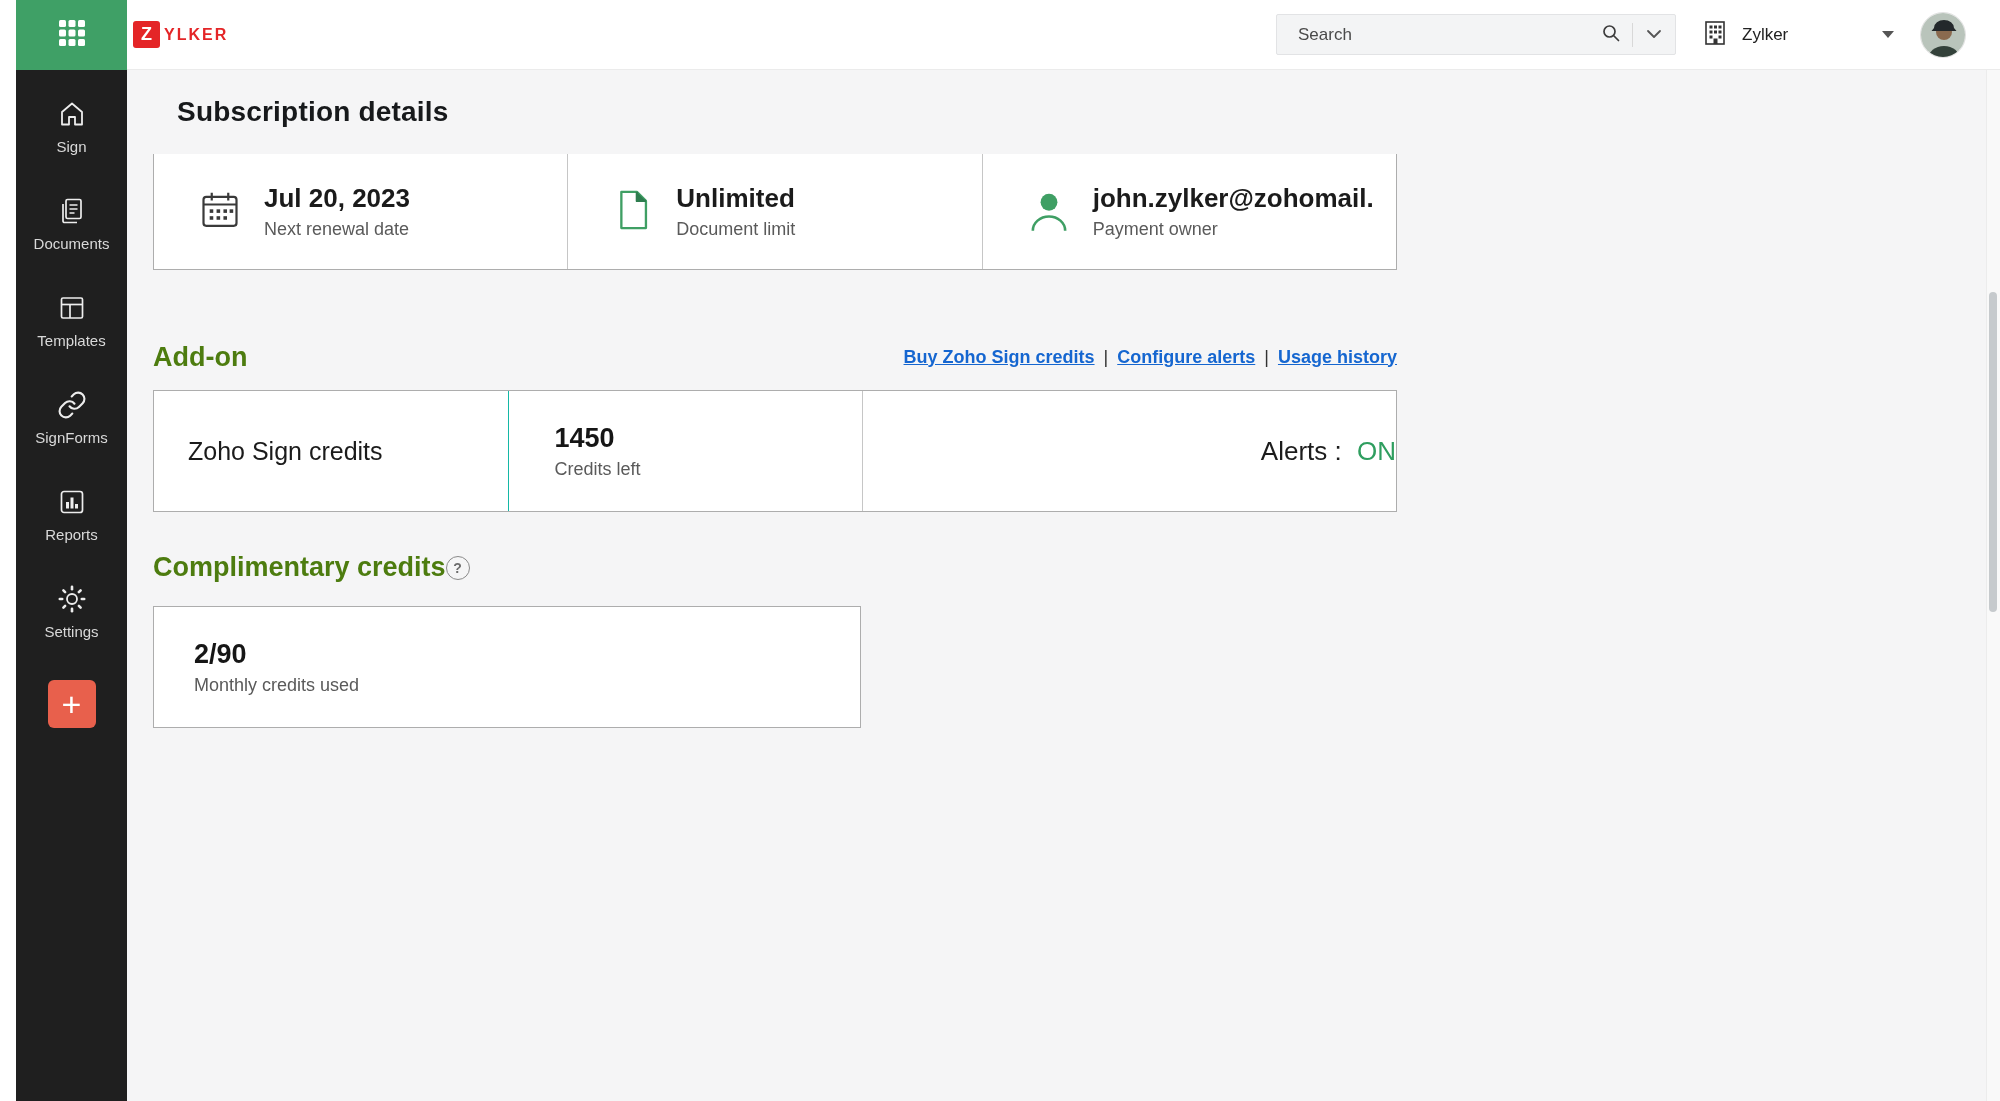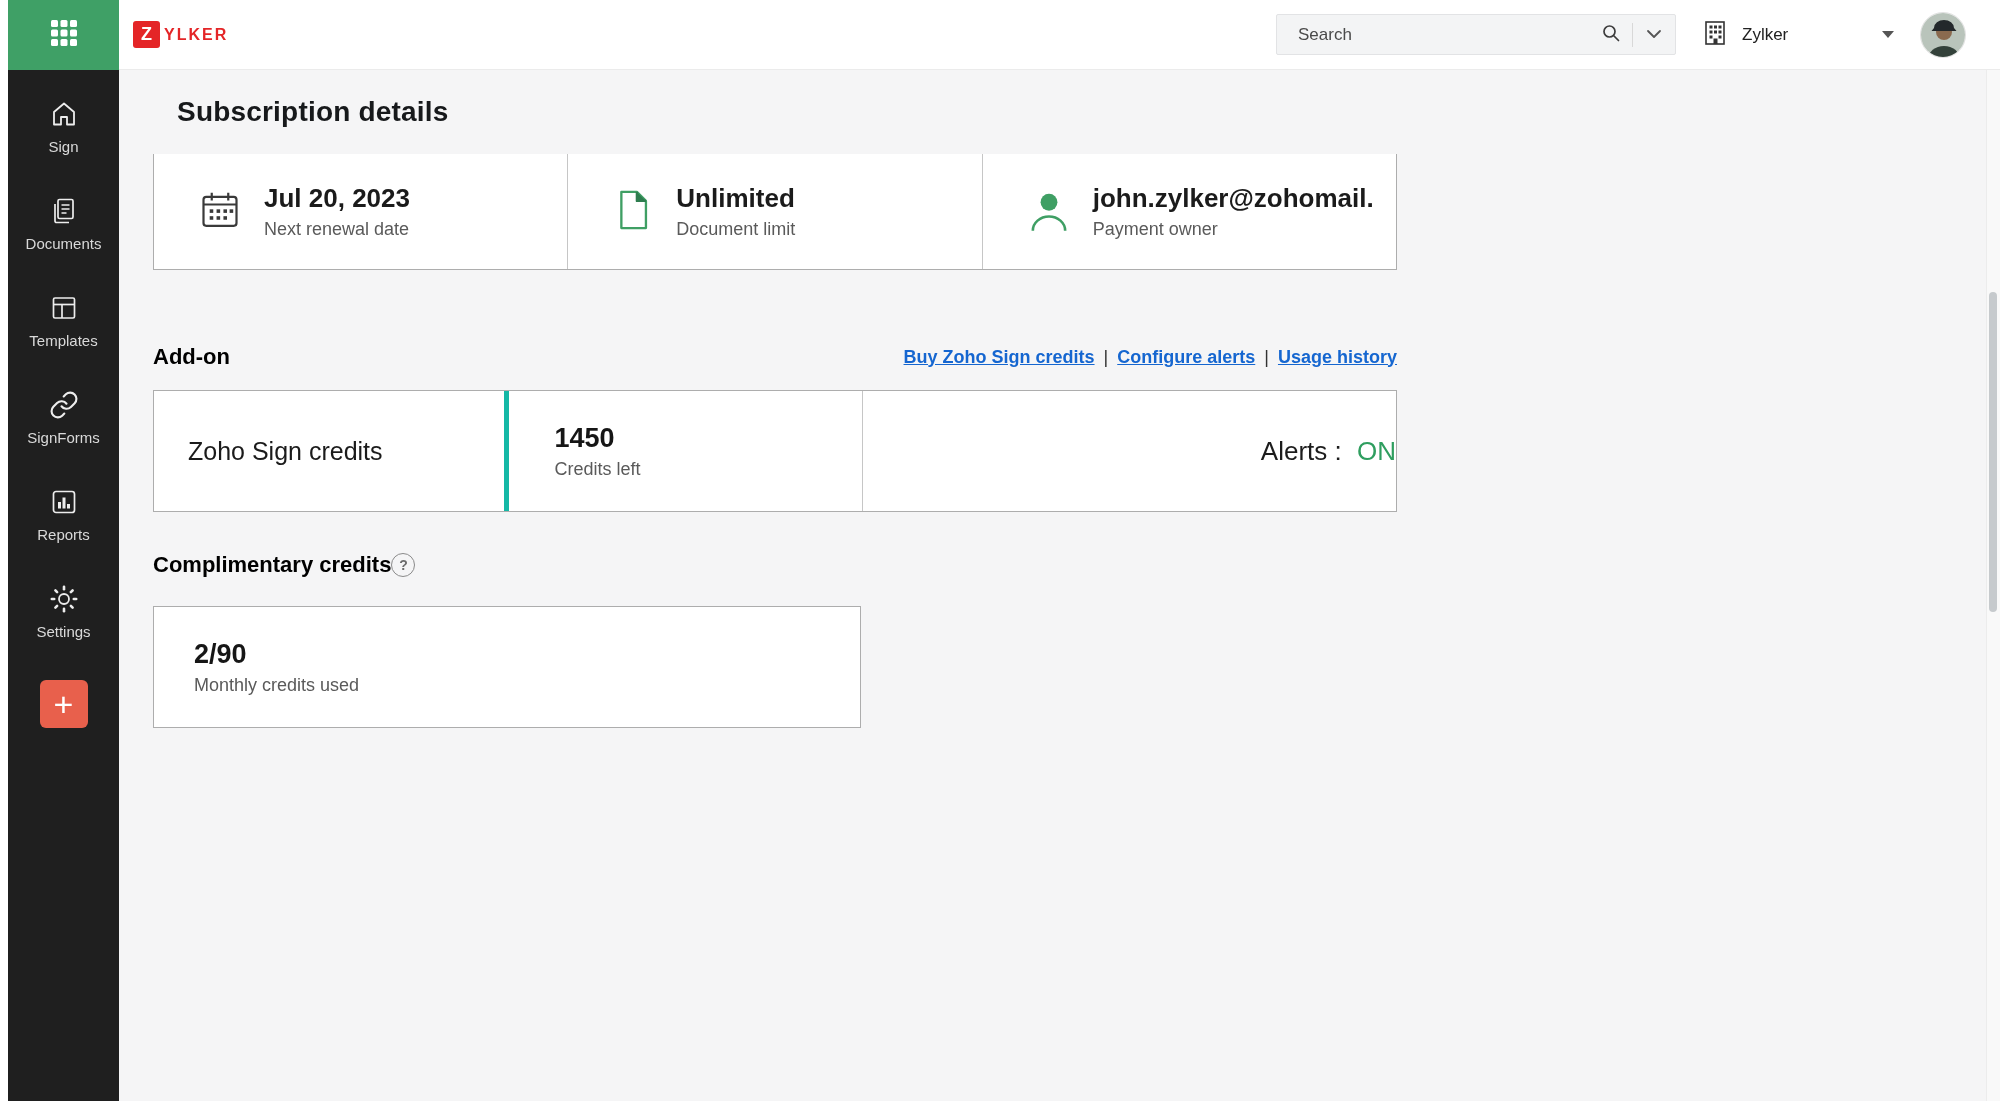--- a/index.html
+++ b/index.html
@@ -7,21 +7,21 @@
   body {
     font-family: "Liberation Sans", sans-serif;
     position: relative;
     overflow: hidden;
     background: #ffffff;
     color: #1c1c1c;
   }
 
   
   .app-rail {
-    position: absolute; left:8px; top:0; width:111px; height:1101px;
+    position: absolute; left:16px; top:0; width:111px; height:1101px;
     background:#1f1f1f; z-index:10;
   }
   .launcher {
     width:111px; height:70px; background:#3fa066;
     display:flex; align-items:center; justify-content:center; cursor:pointer;
   }
   .rail-items { display:flex; flex-direction:column; align-items:stretch; padding-top:8px; }
   .rail-item {
     height:97px; display:flex; flex-direction:column; align-items:center;
     justify-content:center; gap:9px; cursor:pointer; color:#d9d9d9;
@@ -97,30 +97,30 @@
   }
   .summary-col.bordered { border-right:1px solid #c6c6c6; }
   .val { font-size:26px; font-weight:600; color:#1b1b1b; }
   .val-plain { font-size:25px; font-weight:400; color:#1b1b1b; }
   .sub { font-size:18px; color:#5a5a5a; margin-top:5px; }
 
   .addon-header {
     position:absolute; top:186px; left:42px; width:1244px; height:34px;
     display:flex; align-items:center; justify-content:space-between;
   }
-  .section-heading { font-size:22px; font-weight:700; color:#000000; }
+  .section-heading { font-size:27px; font-weight:700; color:#4d7c0f; }
   .links-row { display:flex; align-items:center; gap:9px; font-size:18px; }
   .links-row a { color:#1566d0; font-weight:700; text-decoration:underline; cursor:pointer; }
   .link-sep { color:#333; font-weight:400; }
 
   .addon-card {
     position:absolute; top:236px; left:42px; width:1244px; height:122px; display:flex;
   }
   .addon-sec { display:flex; flex-direction:column; justify-content:center; }
-  .addon-sec.s1 { width:356px; padding-left:34px; border-right:5px solid #14b8a6; }
+  .addon-sec.s1 { width:356px; padding-left:34px; border-right:1px solid #14b8a6; }
   .addon-sec.s2 { width:354px; padding-left:45px; border-right:1px solid #c6c6c6; }
   .addon-sec.s3 { width:534px; padding-left:100px;align-items:flex-end; }
   .big-val { font-size:27px; font-weight:700; color:#161616; }
   .alerts-line { font-size:26px; color:#1c1c1c; }
   .alerts-on { color:#2f9e5f; margin-left:8px; }
 
   .comp-header {
     position:absolute; top:398px; left:42px; display:flex; align-items:center; 
   }
   .help-circle {

